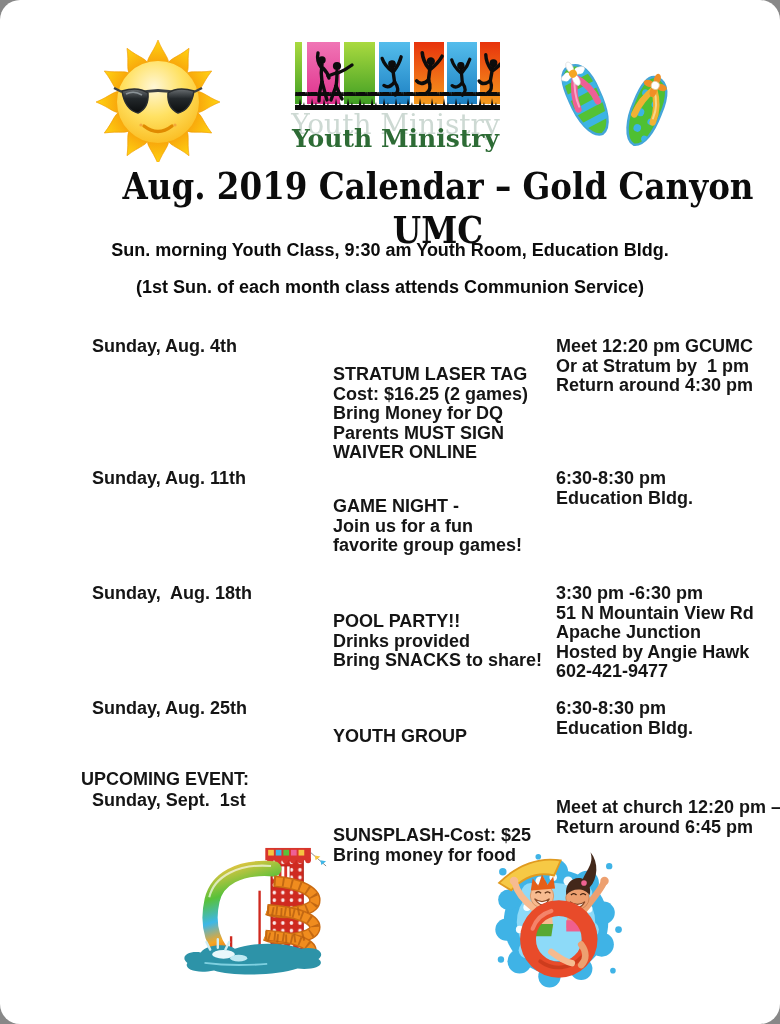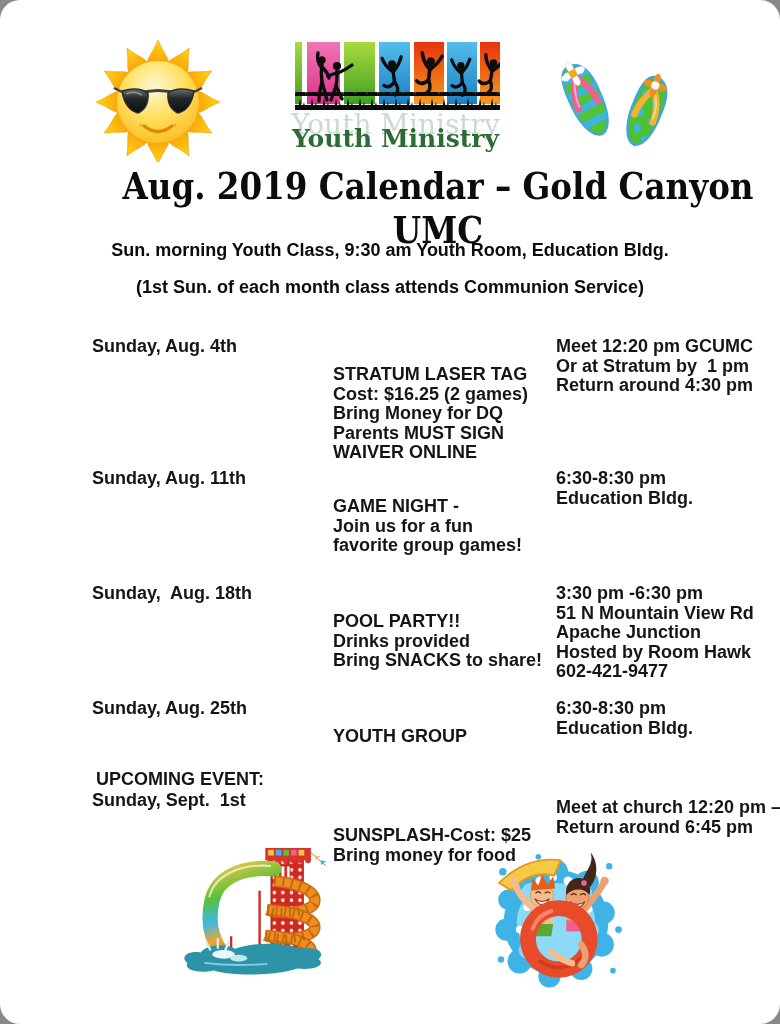--- a/index.html
+++ b/index.html
@@ -21,21 +21,21 @@
   .sub{left:0;width:780px;text-align:center;font-size:18px;font-weight:bold;color:#0c0c0c;}
   .sub1{top:240px;}
   .sub2{top:277px;}
   
   .row{left:0;width:780px;}
   .c1{position:absolute;left:92px;width:235px;}
   .c2{position:absolute;left:333px;width:220px;margin-top:28px;}
   .c3{position:absolute;left:556px;width:220px;}
   .line{font-size:18px;font-weight:bold;line-height:19.5px;white-space:pre;color:#151515;}
   .r0{top:337px;} .r1{top:469px;} .r2{top:584px;} .r3{top:699px;}
-  .uplabel{top:770px;left:96px;} .uprow{top:791px;}
+  .uplabel{top:770px;left:81px;} .uprow{top:791px;}
   .uprow .c2 .line:first-child,.uprow .c3 .line:first-child{margin-top:7px;}
   
   .slide{left:176px;top:843px;}
   .tube{left:486px;top:840px;}
 </style>
 </head>
 <body>
 
 <div class="page">
 
@@ -249,21 +249,21 @@
       </div>
     <div class="c2">
       <div class="line">POOL PARTY!!</div>
       <div class="line">Drinks provided</div>
       <div class="line">Bring SNACKS to share!</div>
     </div>
     <div class="c3">
       <div class="line">3:30 pm -6:30 pm</div>
       <div class="line">51 N Mountain View Rd</div>
       <div class="line">Apache Junction</div>
-      <div class="line">Hosted by Room Hawk</div>
+      <div class="line">Hosted by Angie Hawk</div>
       <div class="line">602-421-9477</div>
     </div>
   </div>
 
   <div class="abs row r3">
     <div class="c1">
         <div class="line">Sunday, Aug. 25th</div>
       </div>
     <div class="c2">
       <div class="line">YOUTH GROUP</div>

